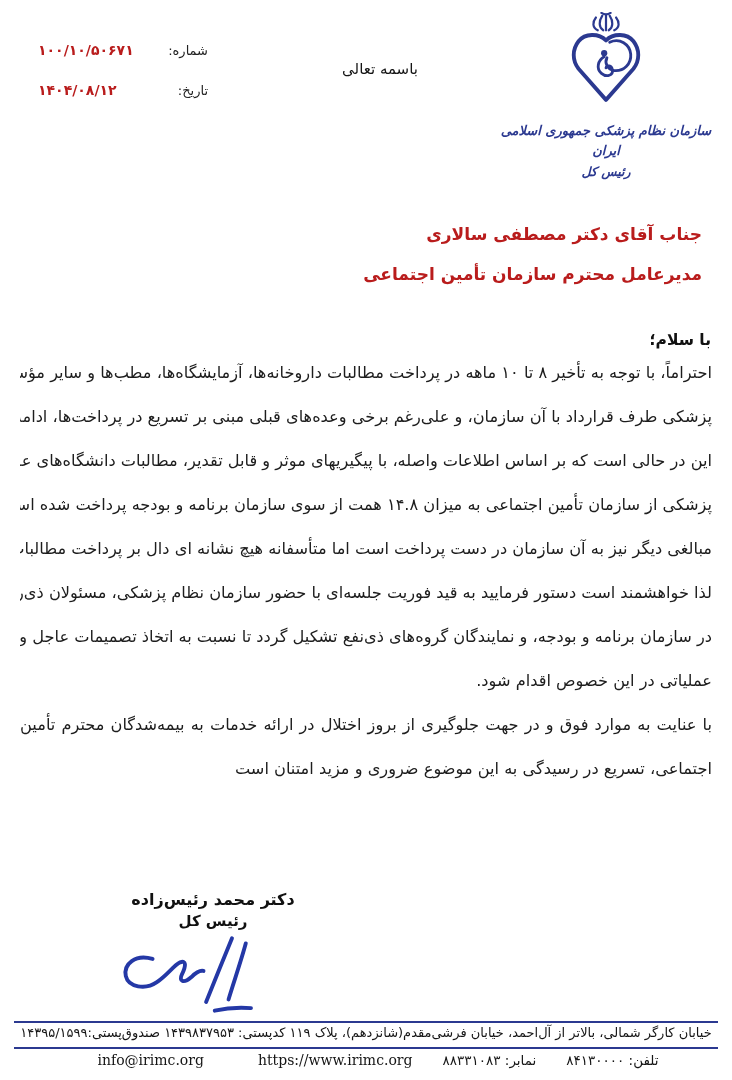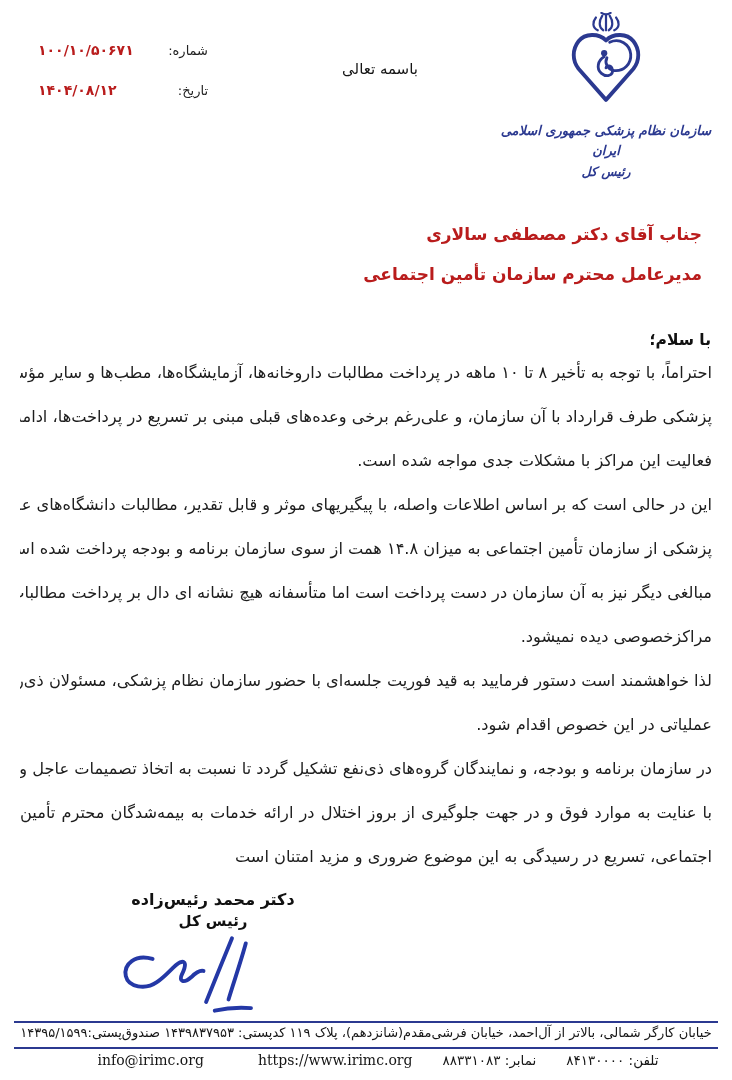--- a/index.html
+++ b/index.html
@@ -100,28 +100,26 @@
   <div class="recipient">
     <div>جناب آقای دکتر مصطفی سالاری</div>
     <div>مدیرعامل محترم سازمان تأمین اجتماعی</div>
   </div>
 
   <div class="salutation">با سلام؛</div>
 
   <div class="body-text">
     <div class="body-line">احتراماً، با توجه به تأخیر ۸ تا ۱۰ ماهه در پرداخت مطالبات داروخانه‌ها، آزمایشگاه‌ها، مطب‌ها و سایر مؤسسات</div>
     <div class="body-line">پزشکی طرف قرارداد با آن سازمان، و علی‌رغم برخی وعده‌های قبلی مبنی بر تسریع در پرداخت‌ها، ادامه</div>
-    <div class="body-line p-end">فعالیت این مراکز با مشکلات جدی مواجه شده است.</div>
     <div class="body-line">این در حالی است که بر اساس اطلاعات واصله، با پیگیریهای موثر و قابل تقدیر، مطالبات دانشگاه‌های علوم</div>
     <div class="body-line">پزشکی از سازمان تأمین اجتماعی به میزان ۱۴.۸  همت از سوی سازمان برنامه و بودجه پرداخت شده است و</div>
     <div class="body-line">مبالغی دیگر نیز به آن سازمان در دست پرداخت است اما متأسفانه هیچ  نشانه ای دال بر پرداخت  مطالبات</div>
-    <div class="body-line p-end">مراکزخصوصی دیده نمیشود.</div>
     <div class="body-line">لذا خواهشمند است دستور فرمایید به قید فوریت جلسه‌ای با حضور سازمان نظام پزشکی، مسئولان ذی‌ربط</div>
+    <div class="body-line">در سازمان برنامه و بودجه، و نمایندگان گروه‌های ذی‌نفع تشکیل گردد تا نسبت به اتخاذ تصمیمات عاجل و</div>
     <div class="body-line p-end">عملیاتی در این خصوص اقدام شود.</div>
-    <div class="body-line">در سازمان برنامه و بودجه، و نمایندگان گروه‌های ذی‌نفع تشکیل گردد تا نسبت به اتخاذ تصمیمات عاجل و</div>
     <div class="body-line">با عنایت به موارد فوق و در جهت جلوگیری از بروز اختلال در ارائه خدمات به بیمه‌شدگان محترم تأمین</div>
     <div class="body-line p-end">اجتماعی، تسریع در رسیدگی به این موضوع ضروری و مزید امتنان است</div>
   </div>
 
   <div class="sig-block">
     <div class="sig-name">دکتر محمد رئیس‌زاده</div>
     <div class="sig-role">رئیس کل</div>
     <svg class="sig-svg" width="190" height="82" viewBox="0 0 220 95">
       <g fill="none" stroke="#2438a6" stroke-width="4.5" stroke-linecap="round">
         <path d="M40 30 C20 24 6 36 9 50 C12 63 32 66 45 57 C58 48 64 38 72 34 C79 31 79 38 74 48 C70 56 76 59 85 51 C90 46 95 43 99 44"></path>

